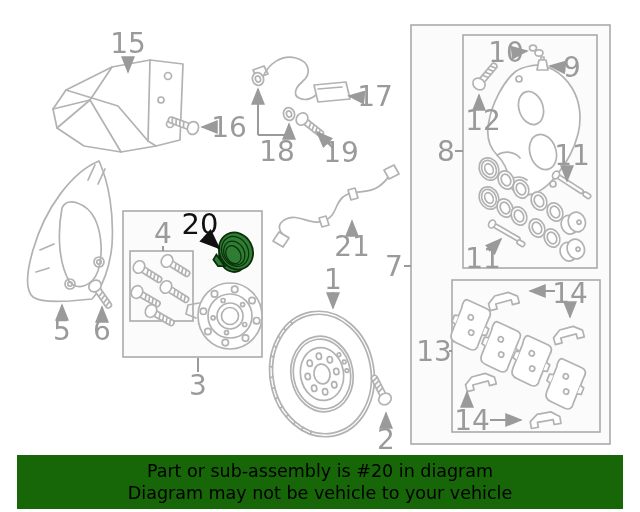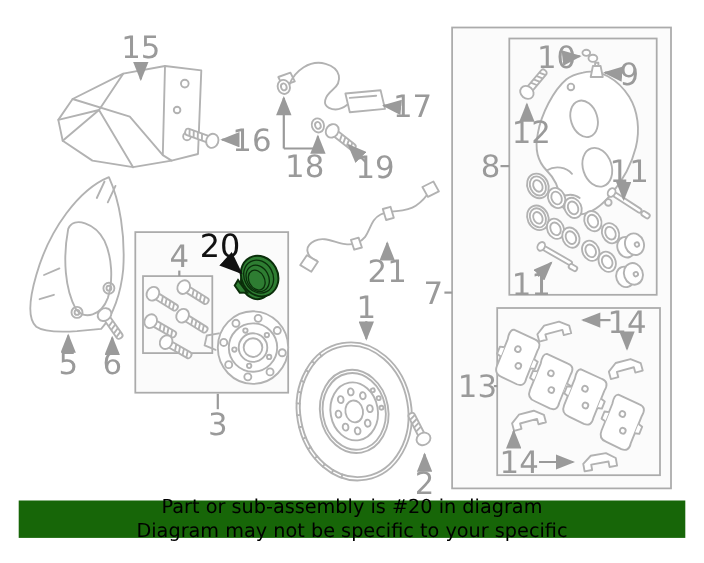--- a/index.html
+++ b/index.html
@@ -15,21 +15,21 @@
   .ln{fill:none;stroke:var(--line);stroke-width:1.7;stroke-linecap:round;stroke-linejoin:round}
   .lnw{fill:#ffffff;stroke:var(--line);stroke-width:1.7;stroke-linejoin:round}
   .box{fill:var(--box-fill);stroke:var(--box-border);stroke-width:1.6}
   .lbl{font-family:"DejaVu Sans",sans-serif;font-size:28px;fill:var(--label);text-anchor:middle}
   .lbl-dark{font-family:"DejaVu Sans",sans-serif;font-size:29px;fill:var(--label-dark);text-anchor:middle}
   .ld{fill:none;stroke:var(--label);stroke-width:2;marker-end:url(#ah)}
   .ldp{fill:none;stroke:var(--label);stroke-width:2}
   .ldb{fill:none;stroke:var(--label-dark);stroke-width:2.4;marker-end:url(#ahb)}
   .grn{fill:var(--highlight-fill);stroke:var(--highlight-stroke);stroke-width:1.8}
   .grnl{fill:none;stroke:var(--highlight-stroke);stroke-width:1.2}
-  .banner{position:absolute;left:17px;top:455px;width:606px;height:34px;
+  .banner{position:absolute;left:17px;top:455px;width:606px;height:54px;
     background:var(--banner-bg);color:var(--banner-text);
     display:flex;flex-direction:column;align-items:center;justify-content:center;
     font-size:17.5px;line-height:22px;text-align:center}
 </style>
 </head>
 <body>
 
 <svg width="640" height="512" viewBox="0 0 640 512">
   <defs>
     <marker id="ah" viewBox="0 0 10 8" refX="9" refY="4" markerWidth="9" markerHeight="7" orient="auto-start-reverse">
@@ -333,14 +333,14 @@
   <path class="ld" d="M555,291 L530,291"></path>
   <path class="ld" d="M570,307 L570,317"></path>
 
   <text class="lbl" x="472" y="430">14</text>
   <path class="ld" d="M467,406 L467,392"></path>
   <path class="ld" d="M490,420 L521,420"></path>
 </svg>
 
 <div class="banner">
   <div>Part or sub-assembly is #20 in diagram</div>
-  <div>Diagram may not be specific to your specific</div>
+  <div>Diagram may not be vehicle to your vehicle</div>
 </div>
 
 </body></html>

